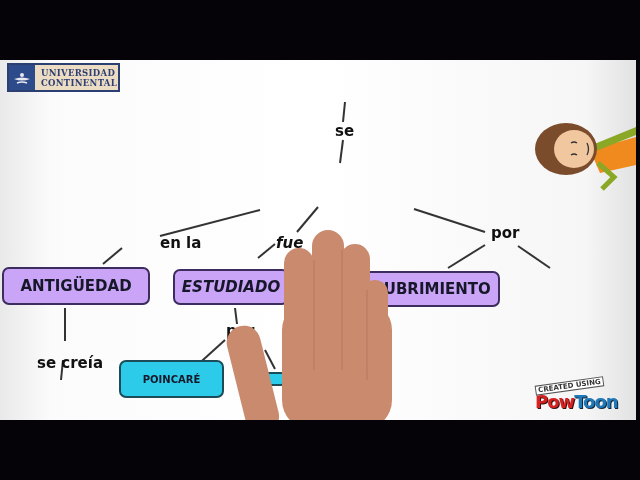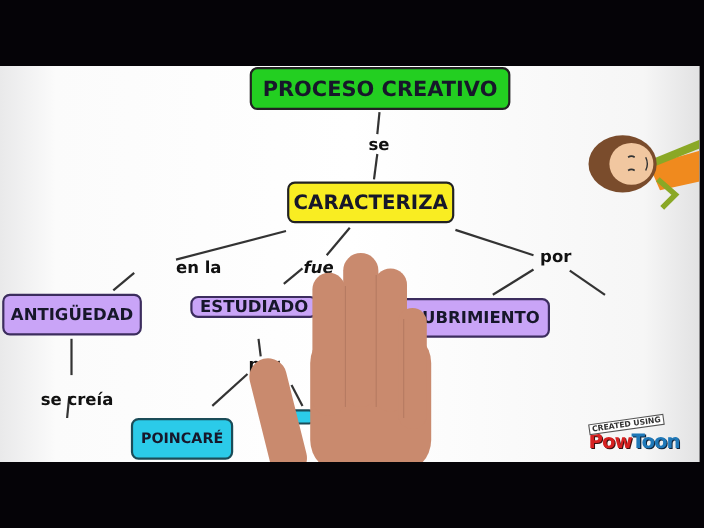--- a/index.html
+++ b/index.html
@@ -38,38 +38,49 @@
       <line x1="485" y1="185" x2="448" y2="208"></line>
       <line x1="518" y1="186" x2="550" y2="208"></line>
       <line x1="65" y1="248" x2="65" y2="281"></line>
       <line x1="63" y1="300" x2="61" y2="320"></line>
       <line x1="235" y1="248" x2="237" y2="264"></line>
       <line x1="225" y1="280" x2="193" y2="309"></line>
       <line x1="265" y1="290" x2="275" y2="309"></line>
     </g>
   </svg>
 
+  <div class="logo">
+    <div class="logo-mark">
+      <svg width="18" height="14" viewBox="0 0 18 14">
+          <ellipse cx="9" cy="4" rx="2" ry="2" fill="#e8e8f0"></ellipse>
+          <path d="M1 8 Q9 5 17 8 Q9 11 1 8 Z" fill="#e8e8f0"></path>
+          <path d="M4 12 Q9 10 14 12" stroke="#e8e8f0" stroke-width="1.5" fill="none"></path>
+        </svg>
+    </div>
+    <div class="logo-text">
+      <span>UNIVERSIDAD</span>
+      <span>CONTINENTAL</span>
+    </div>
+  </div>
 
-  <div class="node green" style="left:227px;top:1px;width:237px;height:39px;font-size:19px;">PROCESO CREATIVO</div>
   <div class="link" style="left:335px;top:62px;">se</div>
 
-  <div class="node yellow" style="left:261px;top:105px;width:152px;height:38px;font-size:18px;">CARACTERIZA</div>
 
   <div class="link" style="left:120px;top:174px;margin-left:40px;">en la</div>
   <div class="link" style="left:276px;top:174px;font-style:italic;">fue</div>
   <div class="link" style="left:491px;top:164px;">por</div>
 
-  <div class="node purple" style="left:2px;top:207px;width:127px;height:38px;font-size:15px;">ANTIGÜEDAD</div>
-  <div class="node purple" style="left:173px;top:209px;width:116px;height:20px;font-size:15px;">ESTUDIADO</div>
+  <div class="node purple" style="left:2px;top:207px;width:148px;height:38px;font-size:15px;">ANTIGÜEDAD</div>
+  <div class="node purple" style="left:173px;top:209px;width:116px;height:36px;font-size:15px;font-style:italic;">ESTUDIADO</div>
   <div class="node purple" style="left:330px;top:211px;width:170px;height:36px;font-size:15px;">DESCUBRIMIENTO</div>
 
   <div class="link" style="left:37px;top:294px;text-align:right;">se creía</div>
   <div class="link" style="left:226px;top:262px;">por</div>
 
-  <div class="node cyan" style="left:119px;top:320px;width:93px;height:38px;font-size:13px;">POINCARÉ</div>
+  <div class="node cyan" style="left:119px;top:300px;width:105px;height:38px;font-size:10px;">POINCARÉ</div>
   <div class="node cyan" style="left:258px;top:312px;width:30px;height:14px;font-size:10px;"></div>
 
   <svg style="position:absolute;left:530px;top:55px;" width="106" height="80" viewBox="0 0 106 80">
     <path d="M60 35 L106 22 L106 50 L70 58 Z" fill="#f08a1e"></path>
     <path d="M62 30 L106 12 L106 20 L66 36 Z" fill="#8aa826"></path>
     <path d="M68 48 L84 62 L72 74" stroke="#8aa826" stroke-width="5" fill="none"></path>
     <ellipse cx="36" cy="34" rx="31" ry="26" fill="#7a4c2c"></ellipse>
     <ellipse cx="44" cy="34" rx="20" ry="19" fill="#f1c7a0"></ellipse>
     <path d="M41 28 Q44 26 47 28" stroke="#333" stroke-width="1.5" fill="none"></path>
     <path d="M41 40 Q44 38 47 40" stroke="#333" stroke-width="1.5" fill="none"></path>

